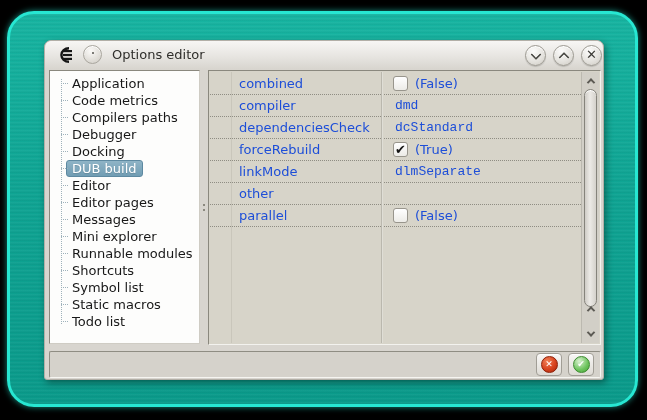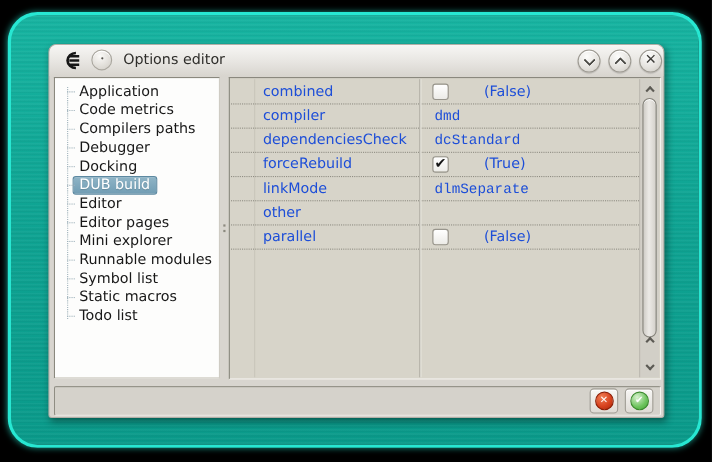--- a/index.html
+++ b/index.html
@@ -63,21 +63,21 @@
   .gutter-line{position:absolute;left:22px;top:1px;bottom:1px;width:1px;background:#c9c6bb;}
   .col-divider{position:absolute;left:172px;top:1px;bottom:1px;width:2px;
     background:linear-gradient(90deg,#a8a59a,#f2f1ea);}
   .rows{position:absolute;left:1px;top:2px;right:19px;}
   .prow{position:relative;height:22px;line-height:21px;border-bottom:1px dotted #8f8d83;font-size:13px;color:#1d4ed8;}
   .pname{position:absolute;left:29px;top:0;}
   .pvalue{position:absolute;left:178px;top:0;right:0;display:flex;align-items:center;height:21px;}
   .checkbox{width:15px;height:15px;margin-left:5px;margin-right:7px;border:1px solid #98958c;border-radius:3px;
     background:linear-gradient(180deg,#ffffff,#ecebe7);position:relative;flex:0 0 auto;cursor:pointer;}
   .checkbox.checked::after{content:"✔";position:absolute;left:1px;top:-4px;font-size:13px;font-weight:bold;color:#141414;}
-  .pvaltext{white-space:nowrap;margin-left:25px;}
+  .pvaltext{white-space:nowrap;}
   .pvalue.plain .pvaltext{margin-left:7px;font-family:Liberation Mono, monospace;}
 
   
   .vscroll{position:absolute;top:1px;right:1px;bottom:1px;width:18px;background:#d2cfc7;
     border-left:1px solid #bcb9b0;}
   .sb-btn{position:absolute;left:1px;width:15px;height:13px;display:flex;align-items:center;justify-content:center;cursor:pointer;}
   .sb-up{top:2px;} .sb-up2{bottom:28px;} .sb-down{bottom:3px;}
   .schev{width:6px;height:6px;border-left:2px solid #5c5a54;border-top:2px solid #5c5a54;}
   .schev.up{transform:rotate(45deg) translate(1px,1px);}
   .schev.down{transform:rotate(-135deg) translate(1px,1px);}
@@ -152,25 +152,33 @@
             <div class="tree-item">
               <span class="tree-stub"></span>
               <span class="tree-label">Editor</span>
             </div>
             <div class="tree-item">
               <span class="tree-stub"></span>
               <span class="tree-label">Editor pages</span>
             </div>
             <div class="tree-item">
               <span class="tree-stub"></span>
+              <span class="tree-label">Messages</span>
+            </div>
+            <div class="tree-item">
+              <span class="tree-stub"></span>
               <span class="tree-label">Mini explorer</span>
             </div>
             <div class="tree-item">
               <span class="tree-stub"></span>
               <span class="tree-label">Runnable modules</span>
+            </div>
+            <div class="tree-item">
+              <span class="tree-stub"></span>
+              <span class="tree-label">Shortcuts</span>
             </div>
             <div class="tree-item">
               <span class="tree-stub"></span>
               <span class="tree-label">Symbol list</span>
             </div>
             <div class="tree-item">
               <span class="tree-stub"></span>
               <span class="tree-label">Static macros</span>
             </div>
             <div class="tree-item">

